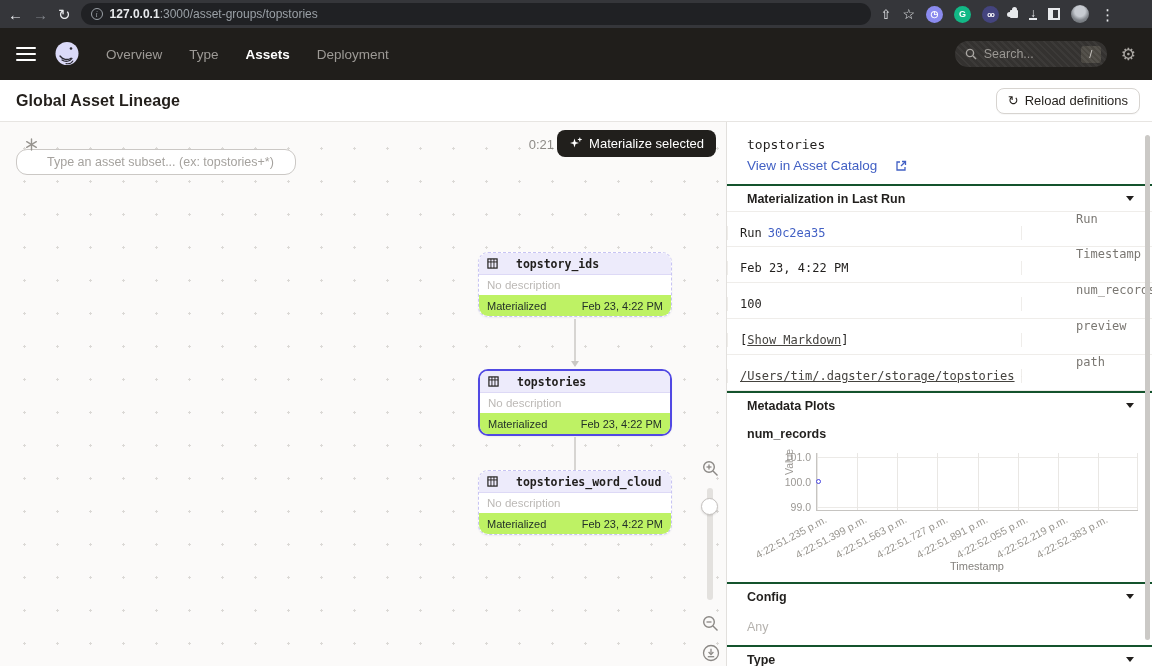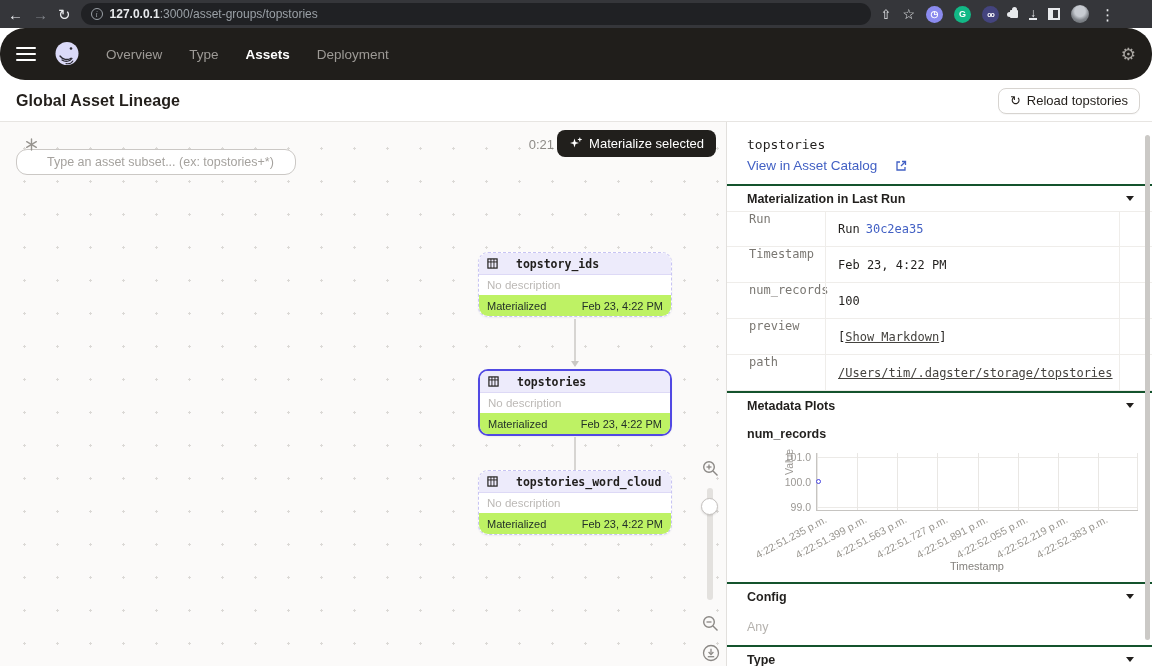--- a/index.html
+++ b/index.html
@@ -17,21 +17,21 @@
   .ext-circle { width:17px; height:17px; border-radius:50%; display:flex; align-items:center; justify-content:center; font-size:9px; font-weight:700; color:#fff; }
   .puzzle { width:8px; height:8px; background:#e8eaed; position:relative; border-radius:1px; }
   .puzzle::before { content:""; position:absolute; width:5px; height:5px; border-radius:50%; background:#e8eaed; top:-3px; left:1.5px; }
   .puzzle::after  { content:""; position:absolute; width:5px; height:5px; border-radius:50%; background:#e8eaed; left:-3px; top:1.5px; }
   .dl { color:#e8eaed; font-size:12px; border-bottom:2px solid #e8eaed; line-height:10px; padding:0 1px 0px; }
   .sqr { width:12px; height:12px; border:2px solid #e8eaed; position:relative; }
   .sqr::before { content:""; position:absolute; left:0; top:0; bottom:0; width:3px; background:#e8eaed; }
   .avatar { width:18px; height:18px; border-radius:50%; background:radial-gradient(circle at 50% 35%, #c7cbd1 0 35%, #83878d 60%, #5f6368); }
 
   
-  .dnav { height:52px; background:#201e1b; display:flex; align-items:center; padding:0 16px;border-radius:25px; }
+  .dnav { height:52px; background:#201e1b; display:flex; align-items:center; padding:0 16px; }
   .burger { width:20px; display:flex; flex-direction:column; gap:4px; margin-right:16px; cursor:pointer; }
   .burger i { display:block; height:2px; background:#fff; border-radius:1px; }
   .dlogo { width:30px; height:30px; margin-right:24px; flex:none; }
   .dlinks { display:flex; gap:27px; align-items:center; }
   .dlink { font-size:13.5px; color:#9d9a96; text-decoration:none; cursor:pointer; }
   .dlink.active { color:#fff; font-weight:700; }
   .dnav-right { margin-left:auto; display:flex; align-items:center; gap:14px; }
   .searchbox { width:152px; height:26px; border-radius:13px; background:#343230;
     background-image:repeating-linear-gradient(45deg, rgba(255,255,255,.04) 0 2px, transparent 2px 5px);
     display:flex; align-items:center; padding:0 6px 0 10px; gap:7px; }
@@ -74,21 +74,21 @@
 
   
   .detail { position:relative; width:426px; height:100%; background:#fff; border-left:1px solid #e2e0dd; overflow:hidden; }
   .dp-head { padding:15px 20px 11px; }
   .asset-name { font-family:"DejaVu Sans Mono", monospace; font-size:13px; color:#211f1d; }
   .cat-link { margin-top:6px; display:flex; align-items:center; gap:18px; font-size:13.5px; color:#4260c4; cursor:pointer; }
   .section-h { border-top:2px solid #14532d; height:27px; display:flex; align-items:center; justify-content:space-between; padding:0 18px 0 20px; }
   .section-h .t { font-size:12.5px; font-weight:700; color:#211f1d; }
   .chev { width:0; height:0; border-left:4.5px solid transparent; border-right:4.5px solid transparent; border-top:5px solid #211f1d; cursor:pointer; }
 
-  .mtable .row { display:flex; align-items:flex-start; min-height:36px; border-bottom:1px solid #efedea; }
+  .mtable .row { display:flex; align-items:flex-end; min-height:36px; border-bottom:1px solid #efedea;flex-direction:column; }
   .mtable .row:first-child { border-top:1px solid #efedea; }
   .mtable .lbl { width:98px; padding-left:22px; font-family:"DejaVu Sans Mono", monospace; font-size:12px; color:#7a7772; flex:none; }
   .mtable .val { width:295px; align-self:stretch; display:flex; align-items:center; gap:6px; border-left:1px solid #efedea; border-right:1px solid #efedea; padding-left:12px; font-family:"DejaVu Sans Mono", monospace; font-size:12px; color:#211f1d; }
   .runlink { color:#4260c4; cursor:pointer; }
   .mdlink { color:#45433f; text-decoration:underline; cursor:pointer; }
 
   .plotname { padding:9px 20px 0; font-size:12.5px; font-weight:700; color:#211f1d; }
   .chartwrap { position:relative; height:141px; }
   .plot { position:absolute; left:89px; top:12px; width:322px; height:58px; border-left:1px solid #c6c4c1; border-bottom:1px solid #c6c4c1; }
   .gl { position:absolute; top:0; bottom:0; width:1px; background:#e9e7e4; }
@@ -141,29 +141,37 @@
     <path d="M10 21c3.5 2.4 8 1.4 10-1.6" stroke="#2b2a33" stroke-width="1.2" fill="none" stroke-linecap="round"></path>
     <path d="M14 24.6c2.8.6 5.6-.6 6.8-2.6" stroke="#2b2a33" stroke-width="1.1" fill="none" stroke-linecap="round"></path>
   </svg>
   <div class="dlinks">
     <a class="dlink">Overview</a>
     <a class="dlink">Type</a>
     <a class="dlink active">Assets</a>
     <a class="dlink">Deployment</a>
   </div>
   <div class="dnav-right">
+    <div class="searchbox">
+      <svg width="12" height="12" viewBox="0 0 12 12">
+        <circle cx="5" cy="5" r="3.6" fill="none" stroke="#a9a6a2" stroke-width="1.4"></circle>
+        <line x1="8" y1="8" x2="11" y2="11" stroke="#a9a6a2" stroke-width="1.4"></line>
+      </svg>
+      <span class="ph">Search...</span>
+      <span class="slash">/</span>
+    </div>
     <span class="gear">⚙</span>
   </div>
 </div>
 
 <div class="pagehead">
   <div class="ptitle">Global Asset Lineage</div>
   <button class="btn-light">
     <span class="r">↻</span>
-    <span>Reload topstories</span>
+    <span>Reload definitions</span>
   </button>
 </div>
 
 <div class="main">
 
   <div class="graphpane">
     <input class="filter-input" value="" placeholder="Type an asset subset... (ex: topstories+*)" style="">
     <svg class="filter-ico" width="13" height="13" viewBox="0 0 13 13">
       <g stroke="#97948f" stroke-width="1.4" stroke-linecap="round">
         <line x1="6.5" y1="1" x2="6.5" y2="12"></line>

